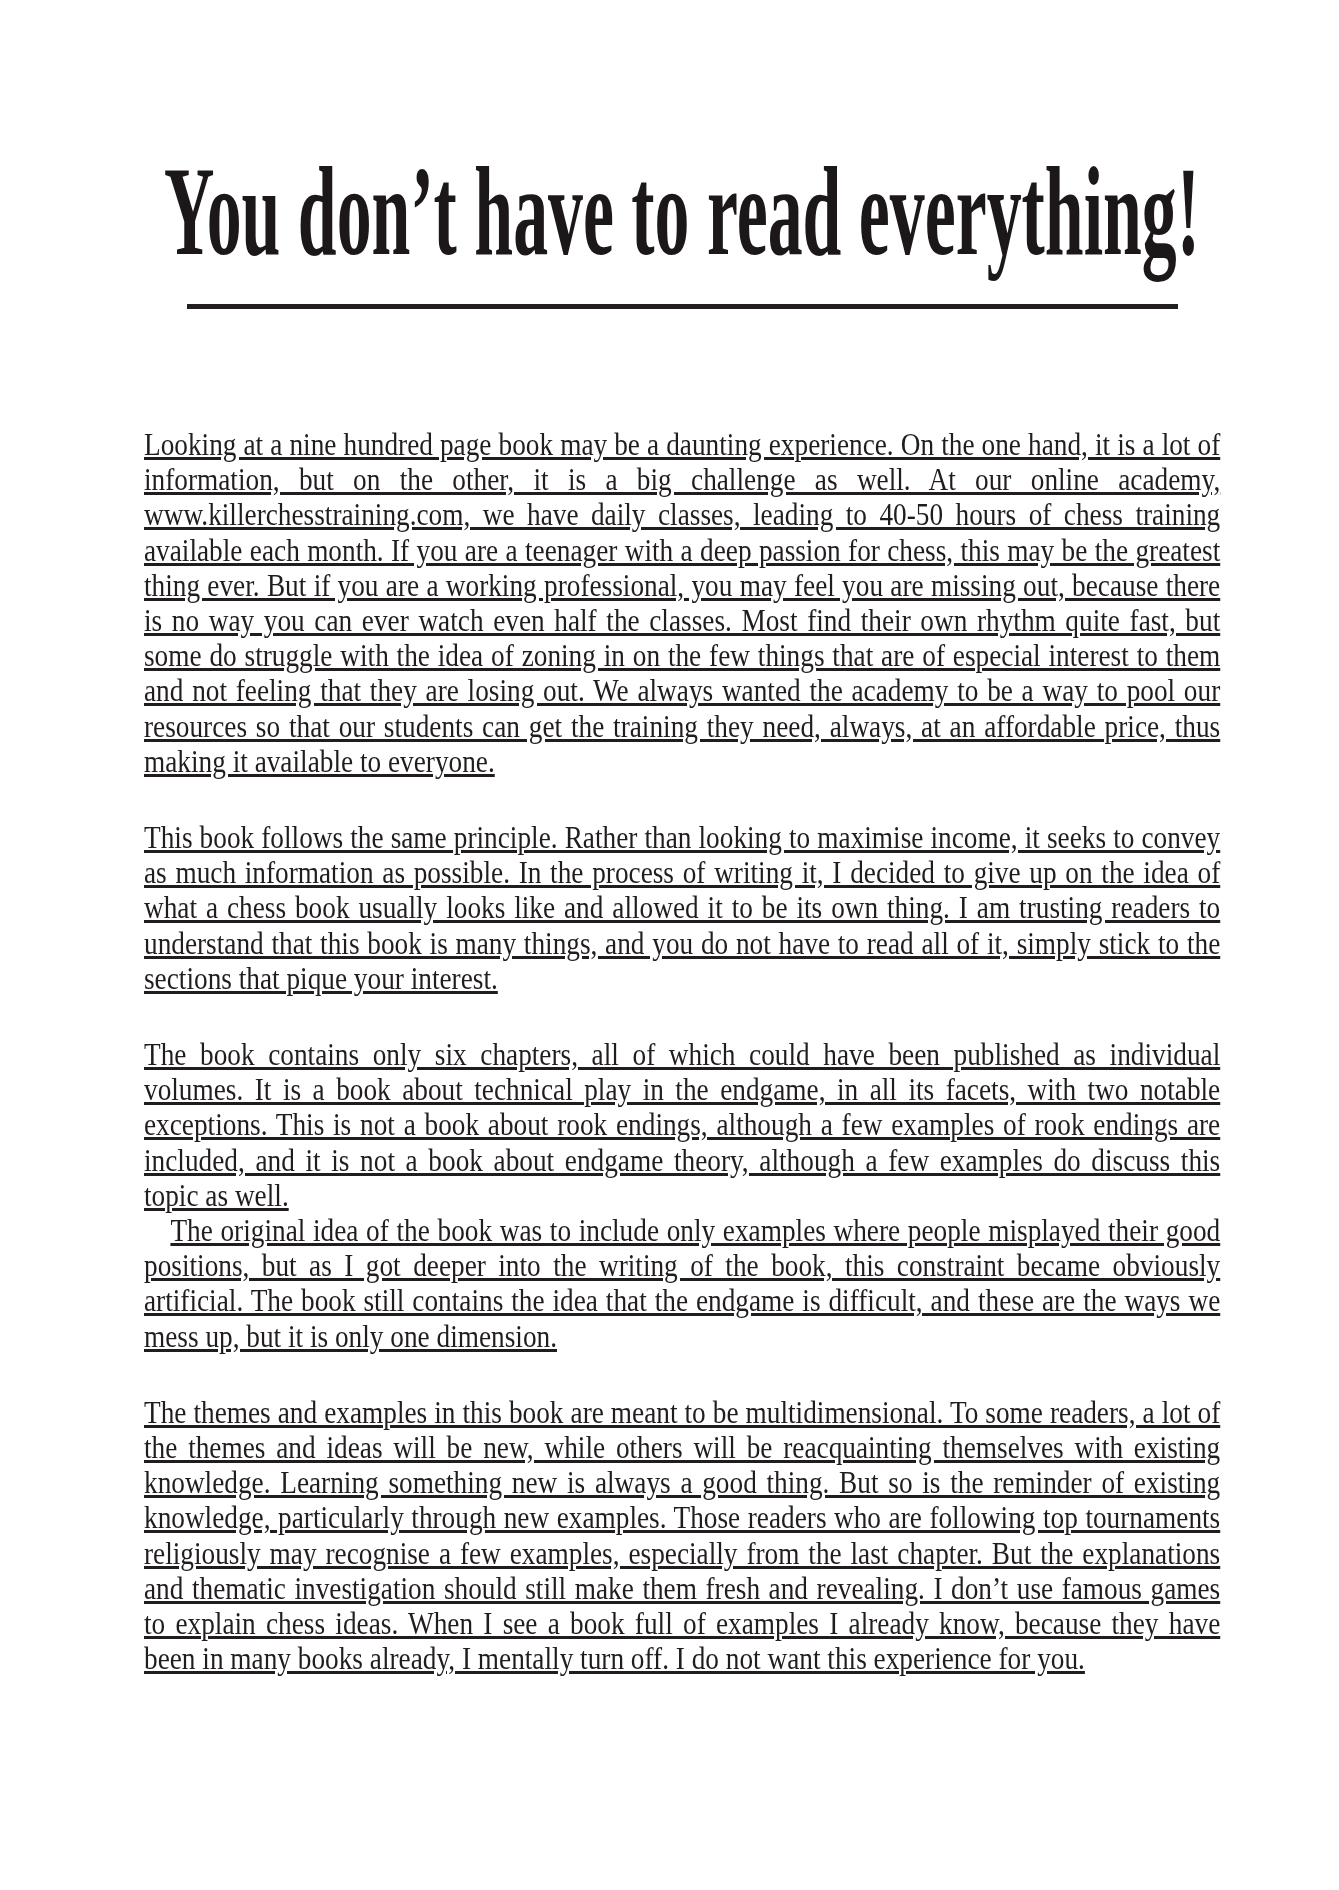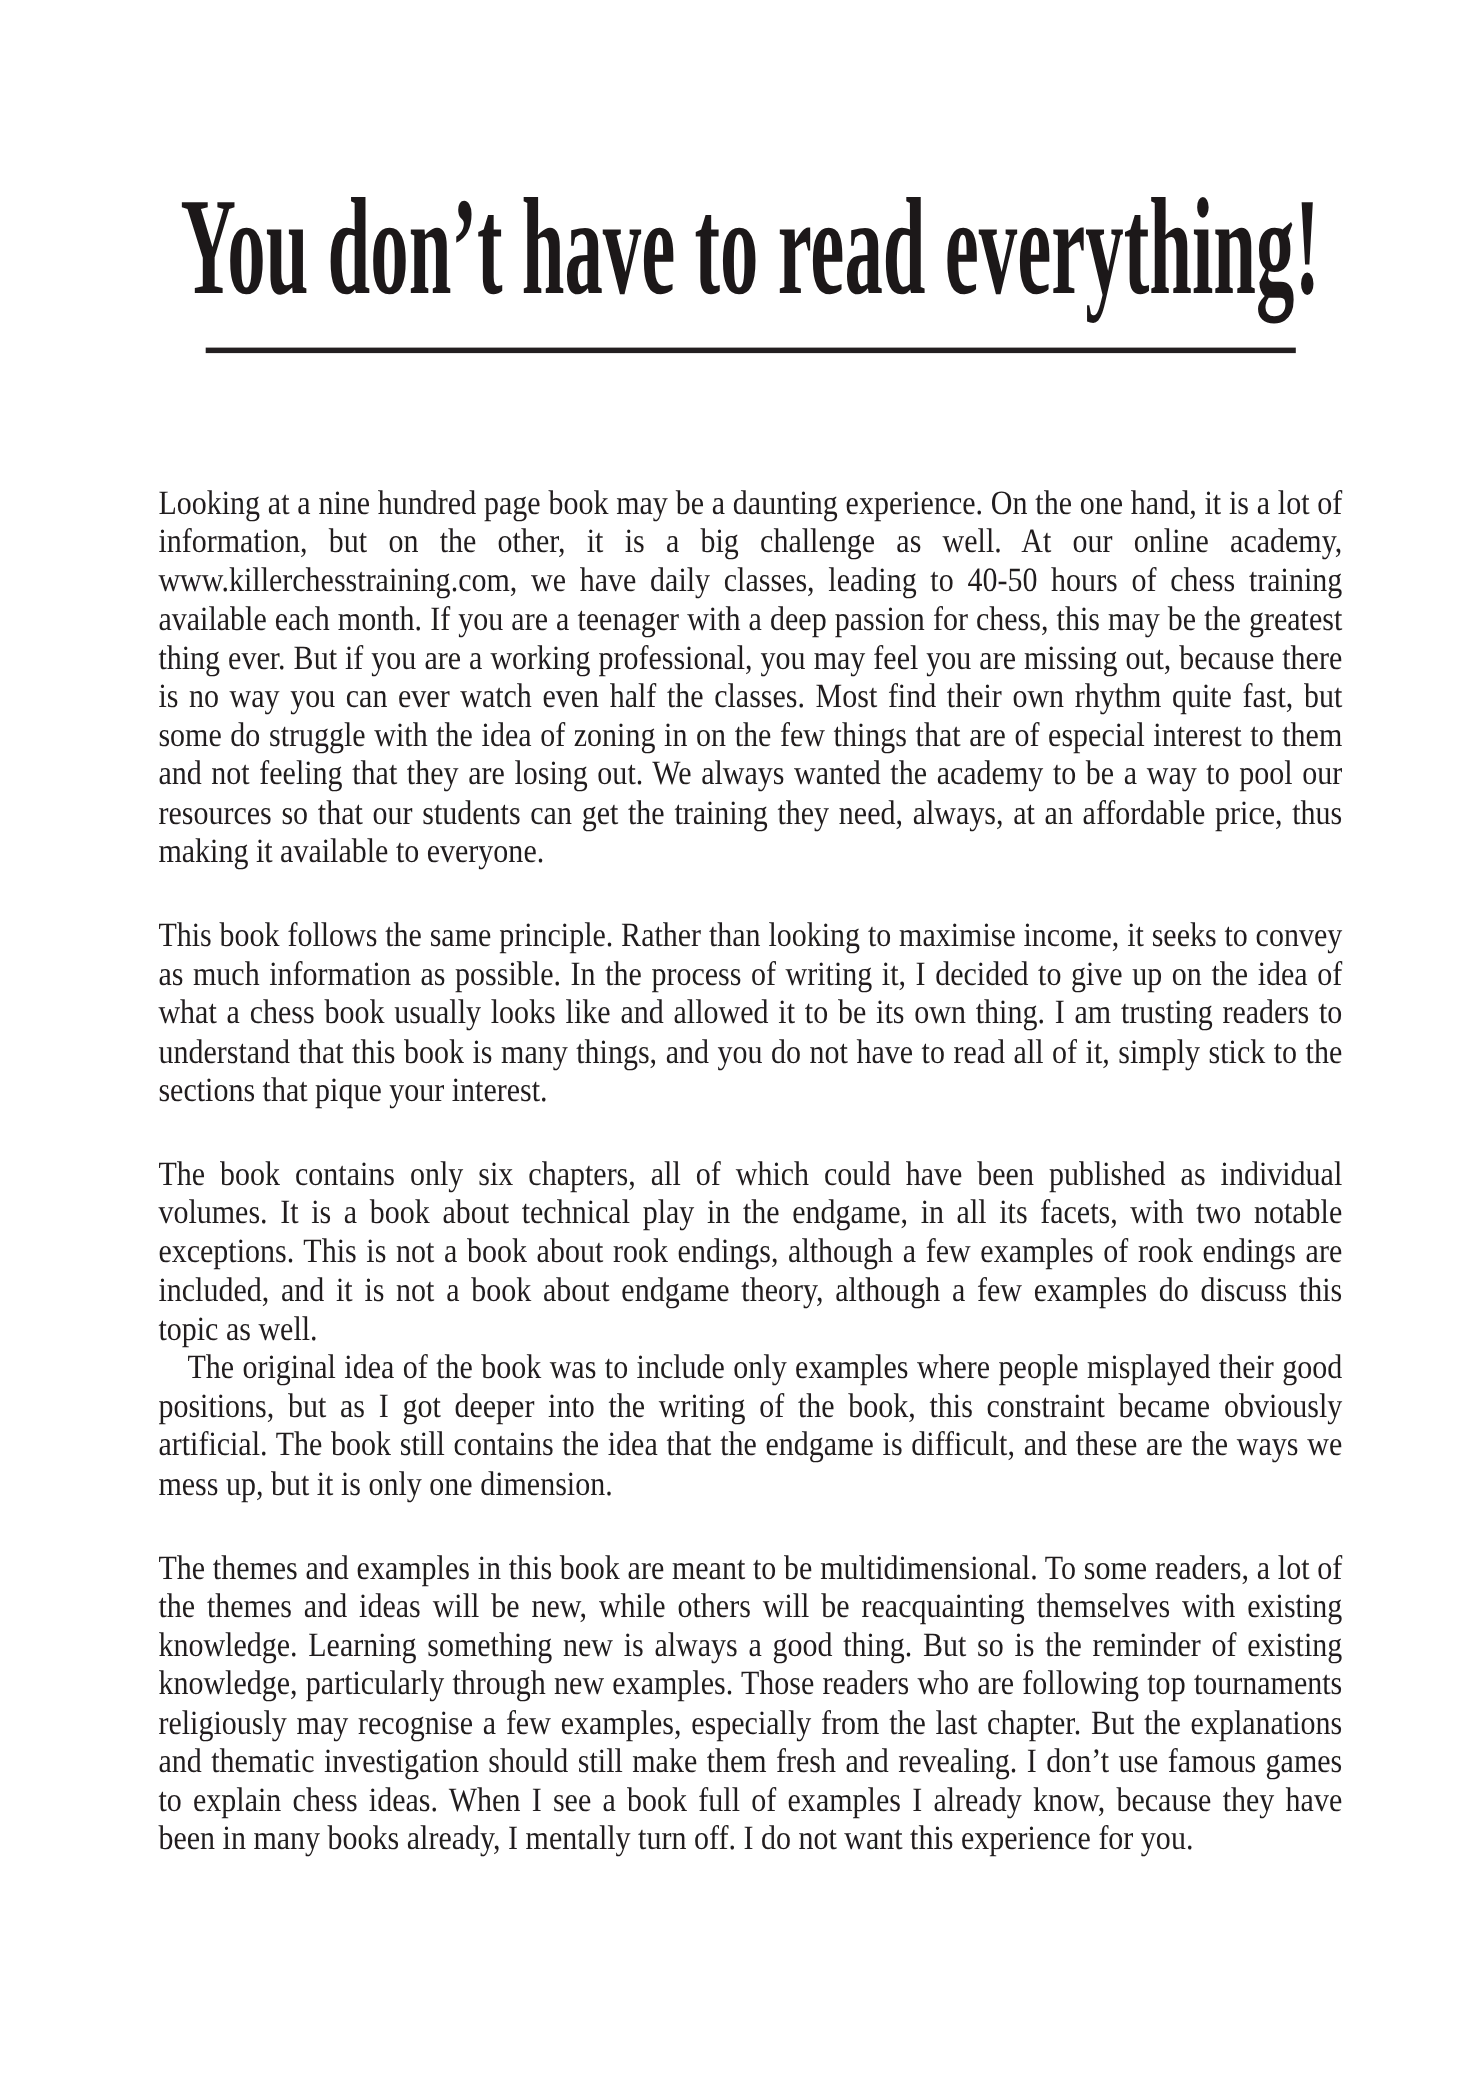--- a/index.html
+++ b/index.html
@@ -12,22 +12,23 @@
     width: 1339px;
     height: 1890px;
     background: #ffffff;
     overflow: hidden;
     font-family: "Liberation Serif", serif;
     color: #211d1e;
   }
   .content {
     position: absolute;
     left: 144px;
-    top: 16px;
+    top: 4px;
     width: 1076px;
+    text-decoration: underline;
   }
   .title-svg {
     display: block;
     margin-top: 128px;
     width: 1076px;
     height: 172px;
   }
   .title-svg text {
     font-family: "Liberation Serif", serif;
     font-weight: bold;

